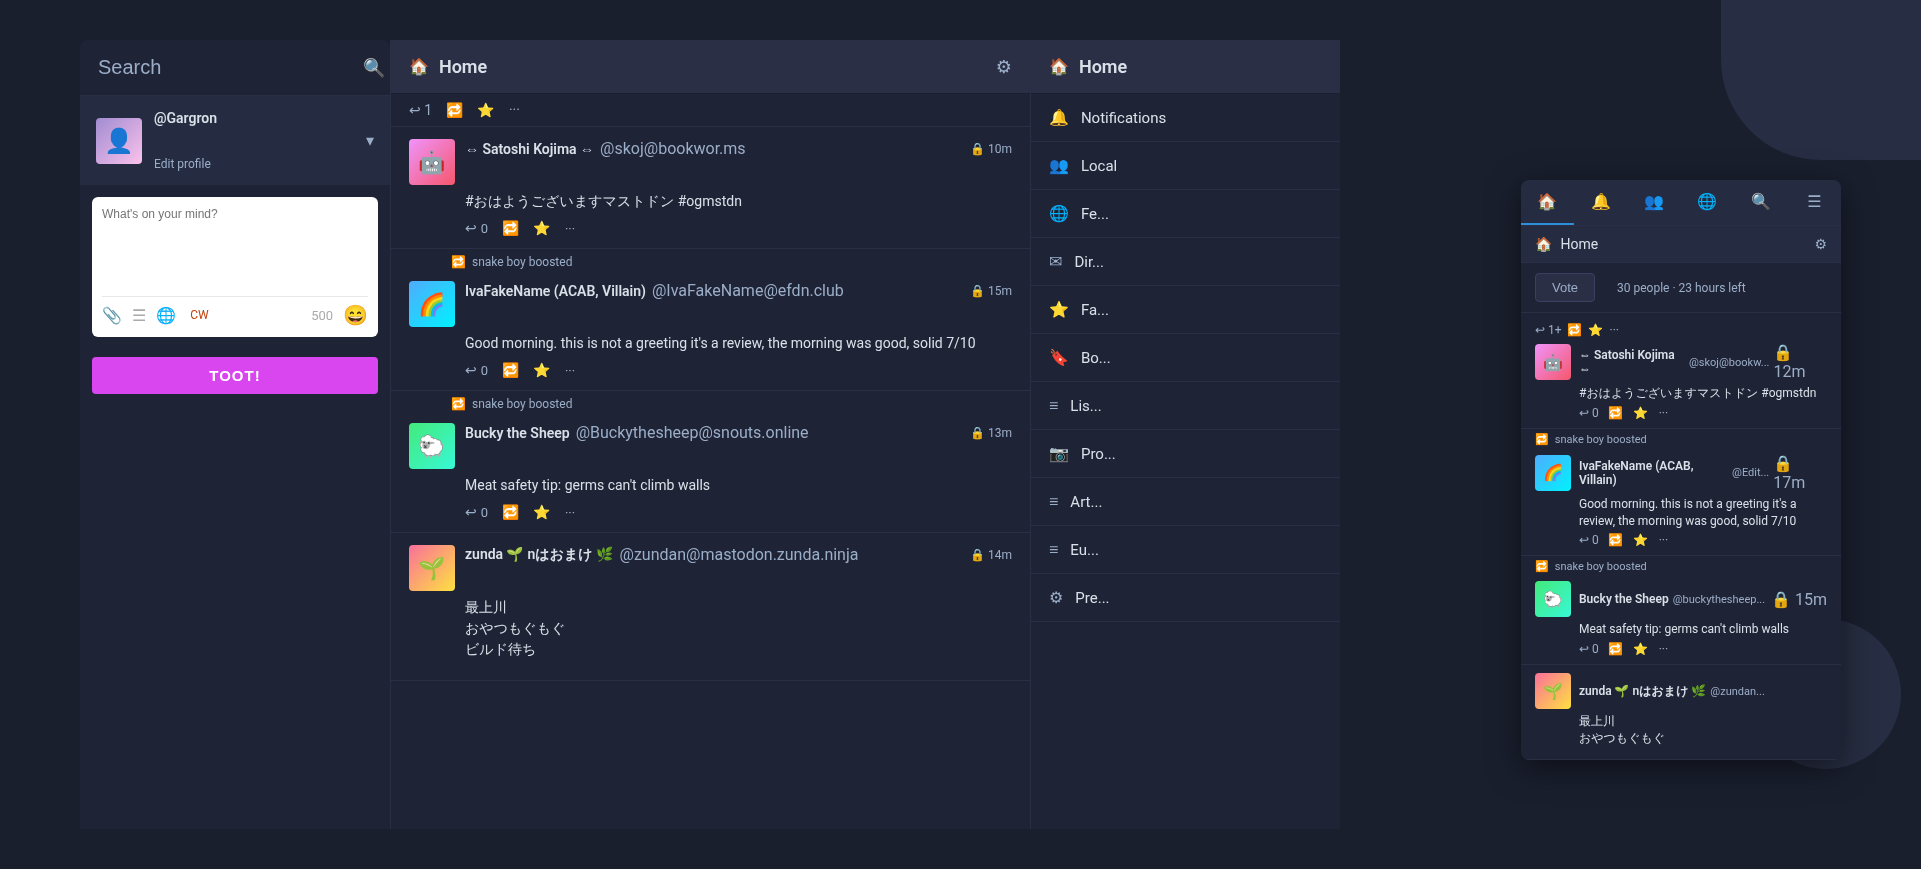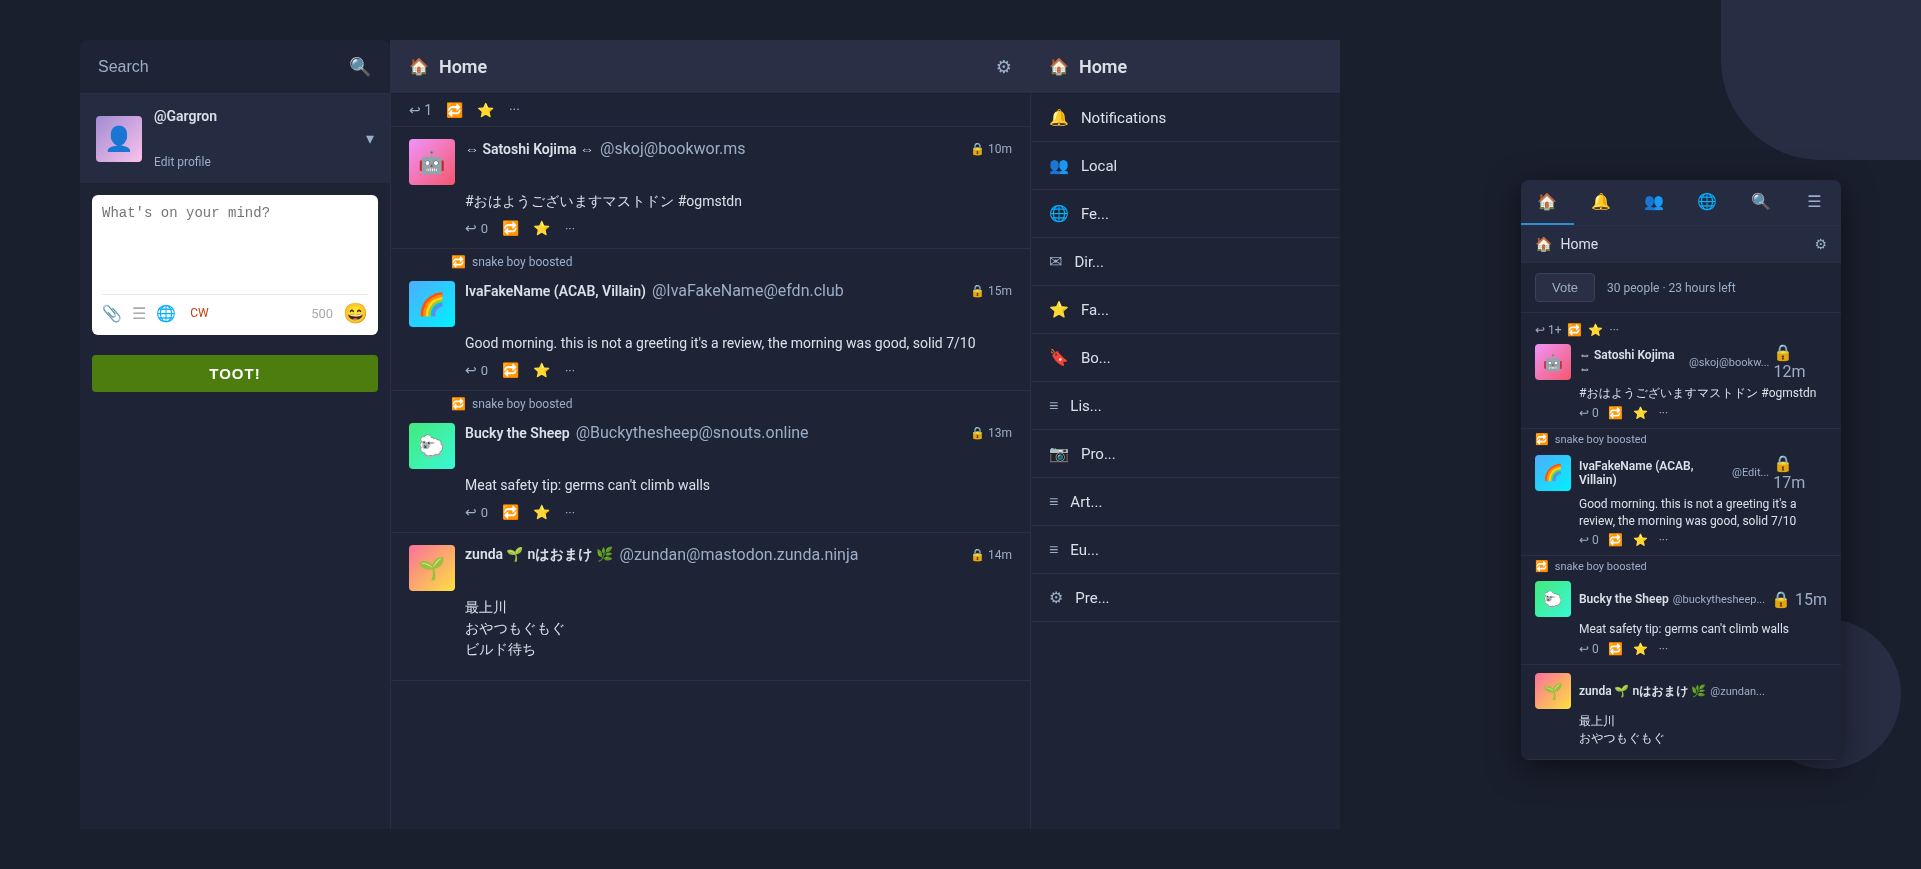--- a/index.html
+++ b/index.html
@@ -49,21 +49,21 @@
       align-items: center;
       padding: 16px 18px;
       background: #1f2336;
       border-bottom: 1px solid #2a2f45;
     }
     .search-input {
       background: transparent;
       border: none;
       outline: none;
       color: #9baec8;
-      font-size: 16px;
+      font-size: 20px;
       flex: 1;
     }
     .search-input::placeholder { color: #9baec8; }
     .search-icon { color: #9baec8; font-size: 18px; }
 
     .profile-section {
       display: flex;
       align-items: center;
       padding: 14px 16px;
       background: #252b40;
@@ -97,39 +97,39 @@
       margin: 12px;
       background: #fff;
       border-radius: 6px;
       padding: 10px;
     }
     .compose-textarea {
       width: 100%;
       border: none;
       outline: none;
       resize: none;
-      font-size: 14px;
+      font-size: 12px;
       color: #333;
       background: transparent;
       min-height: 80px;
-      font-family: Liberation Mono, monospace;
+      font-family: Liberation Sans, sans-serif;
     }
     .compose-toolbar {
       display: flex;
       align-items: center;
       gap: 10px;
       padding-top: 6px;
       border-top: 1px solid #e8e8e8;
       margin-top: 6px;
     }
     .compose-icon { color: #aaa; font-size: 16px; cursor: pointer; }
     .compose-cw { color: #c2410c; font-size: 12px; margin-left: 4px; }
     .compose-count { margin-left: auto; color: #aaa; font-size: 13px; }
     .toot-button {
-      background: #4d7c0f;
+      background: #d946ef;
       color: #fff;
       border: none;
       border-radius: 4px;
       padding: 10px 24px;
       font-size: 15px;
       font-weight: bold;
       cursor: pointer;
       margin: 8px 12px 12px;
       width: calc(100% - 24px);
       text-align: center;
@@ -293,21 +293,21 @@
       border-bottom: 1px solid #2a2f45;
     }
     .fp-header-icon { color: #9baec8; font-size: 14px; }
     .fp-header-title { color: #d9e1e8; font-size: 14px; flex: 1; }
     .fp-header-settings { color: #9baec8; cursor: pointer; }
 
     .vote-bar {
       display: flex;
       align-items: center;
       padding: 10px 14px;
-      gap: 12px;
+      gap: 22px;
       border-bottom: 1px solid #2a2f45;
     }
     .vote-btn {
       background: #2a2f45;
       color: #9baec8;
       border: 1px solid #3a4060;
       border-radius: 4px;
       padding: 6px 16px;
       cursor: pointer;
       font-size: 13px;

